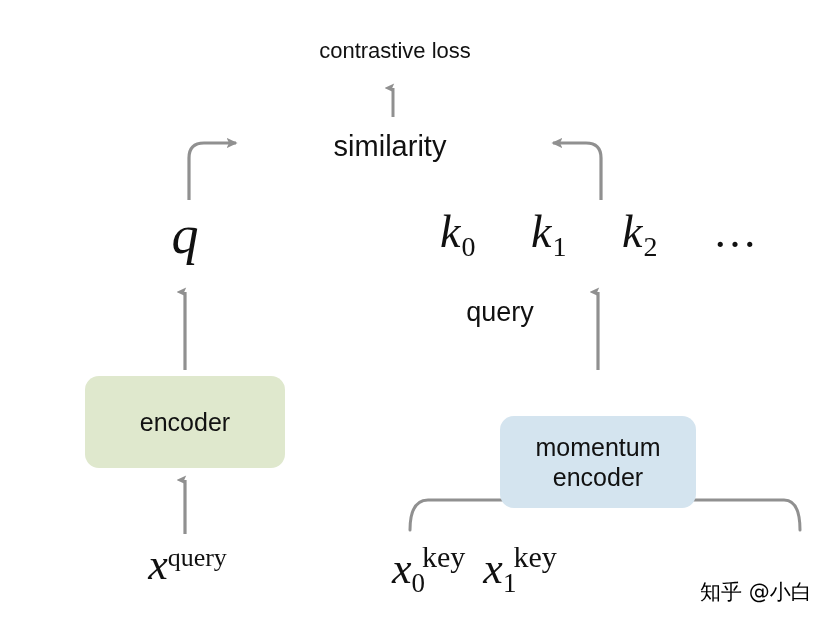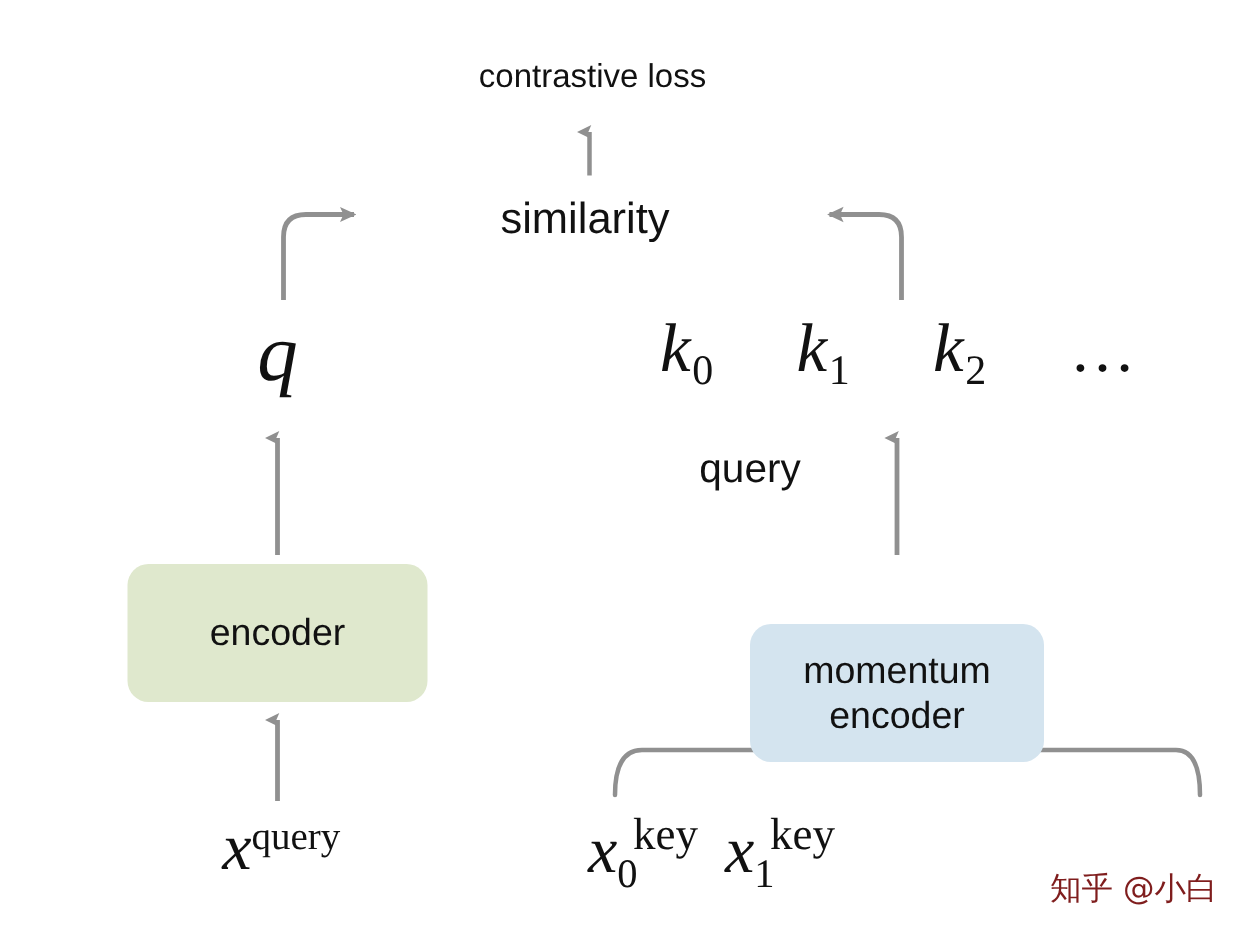--- a/index.html
+++ b/index.html
@@ -146,21 +146,21 @@
     font-style: normal;
     vertical-align: 0.52em;
     margin-left: -3px;
   }
 
   
   #watermark {
     position: absolute;
     left: 700px; top: 578px;
     font-size: 21px;
-    color: #7f1d1d;
+    color: #000000;
     font-family: "DejaVu Sans", sans-serif;
     white-space: nowrap;
   }
 </style>
 </head>
 <body>
 
 <div id="canvas">
 
   <svg id="diagram-svg" viewBox="0 0 826 634">

